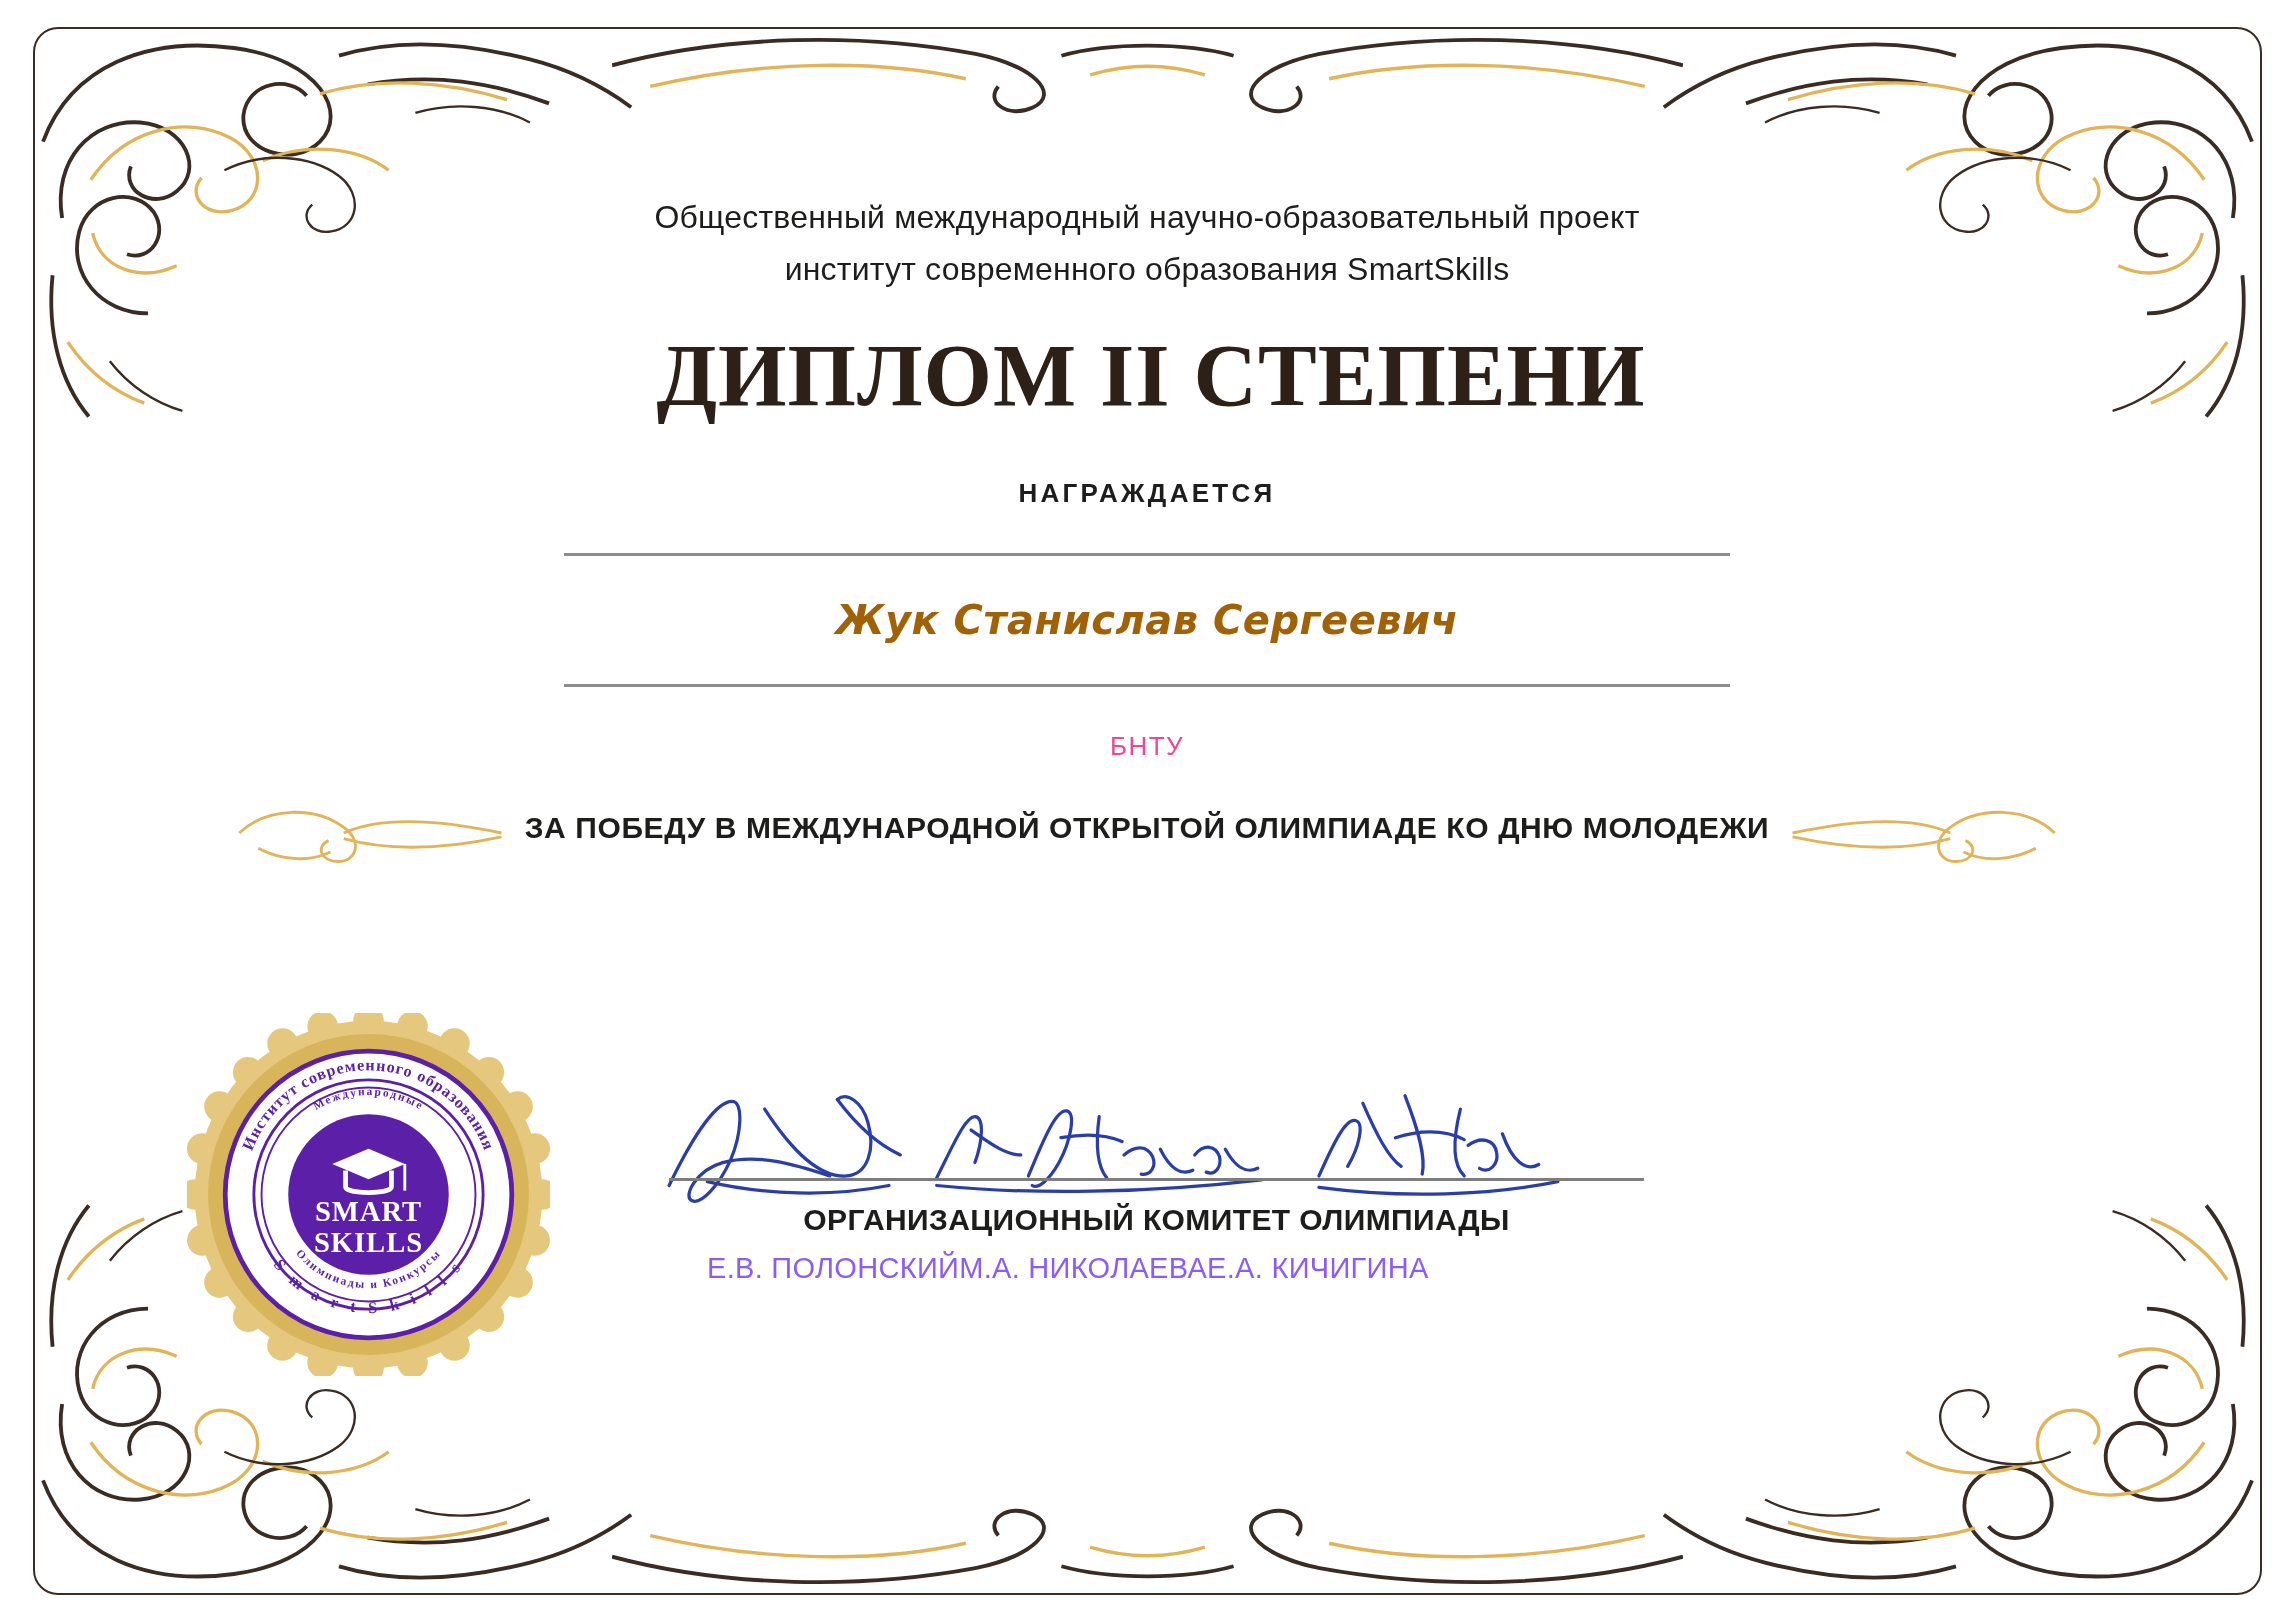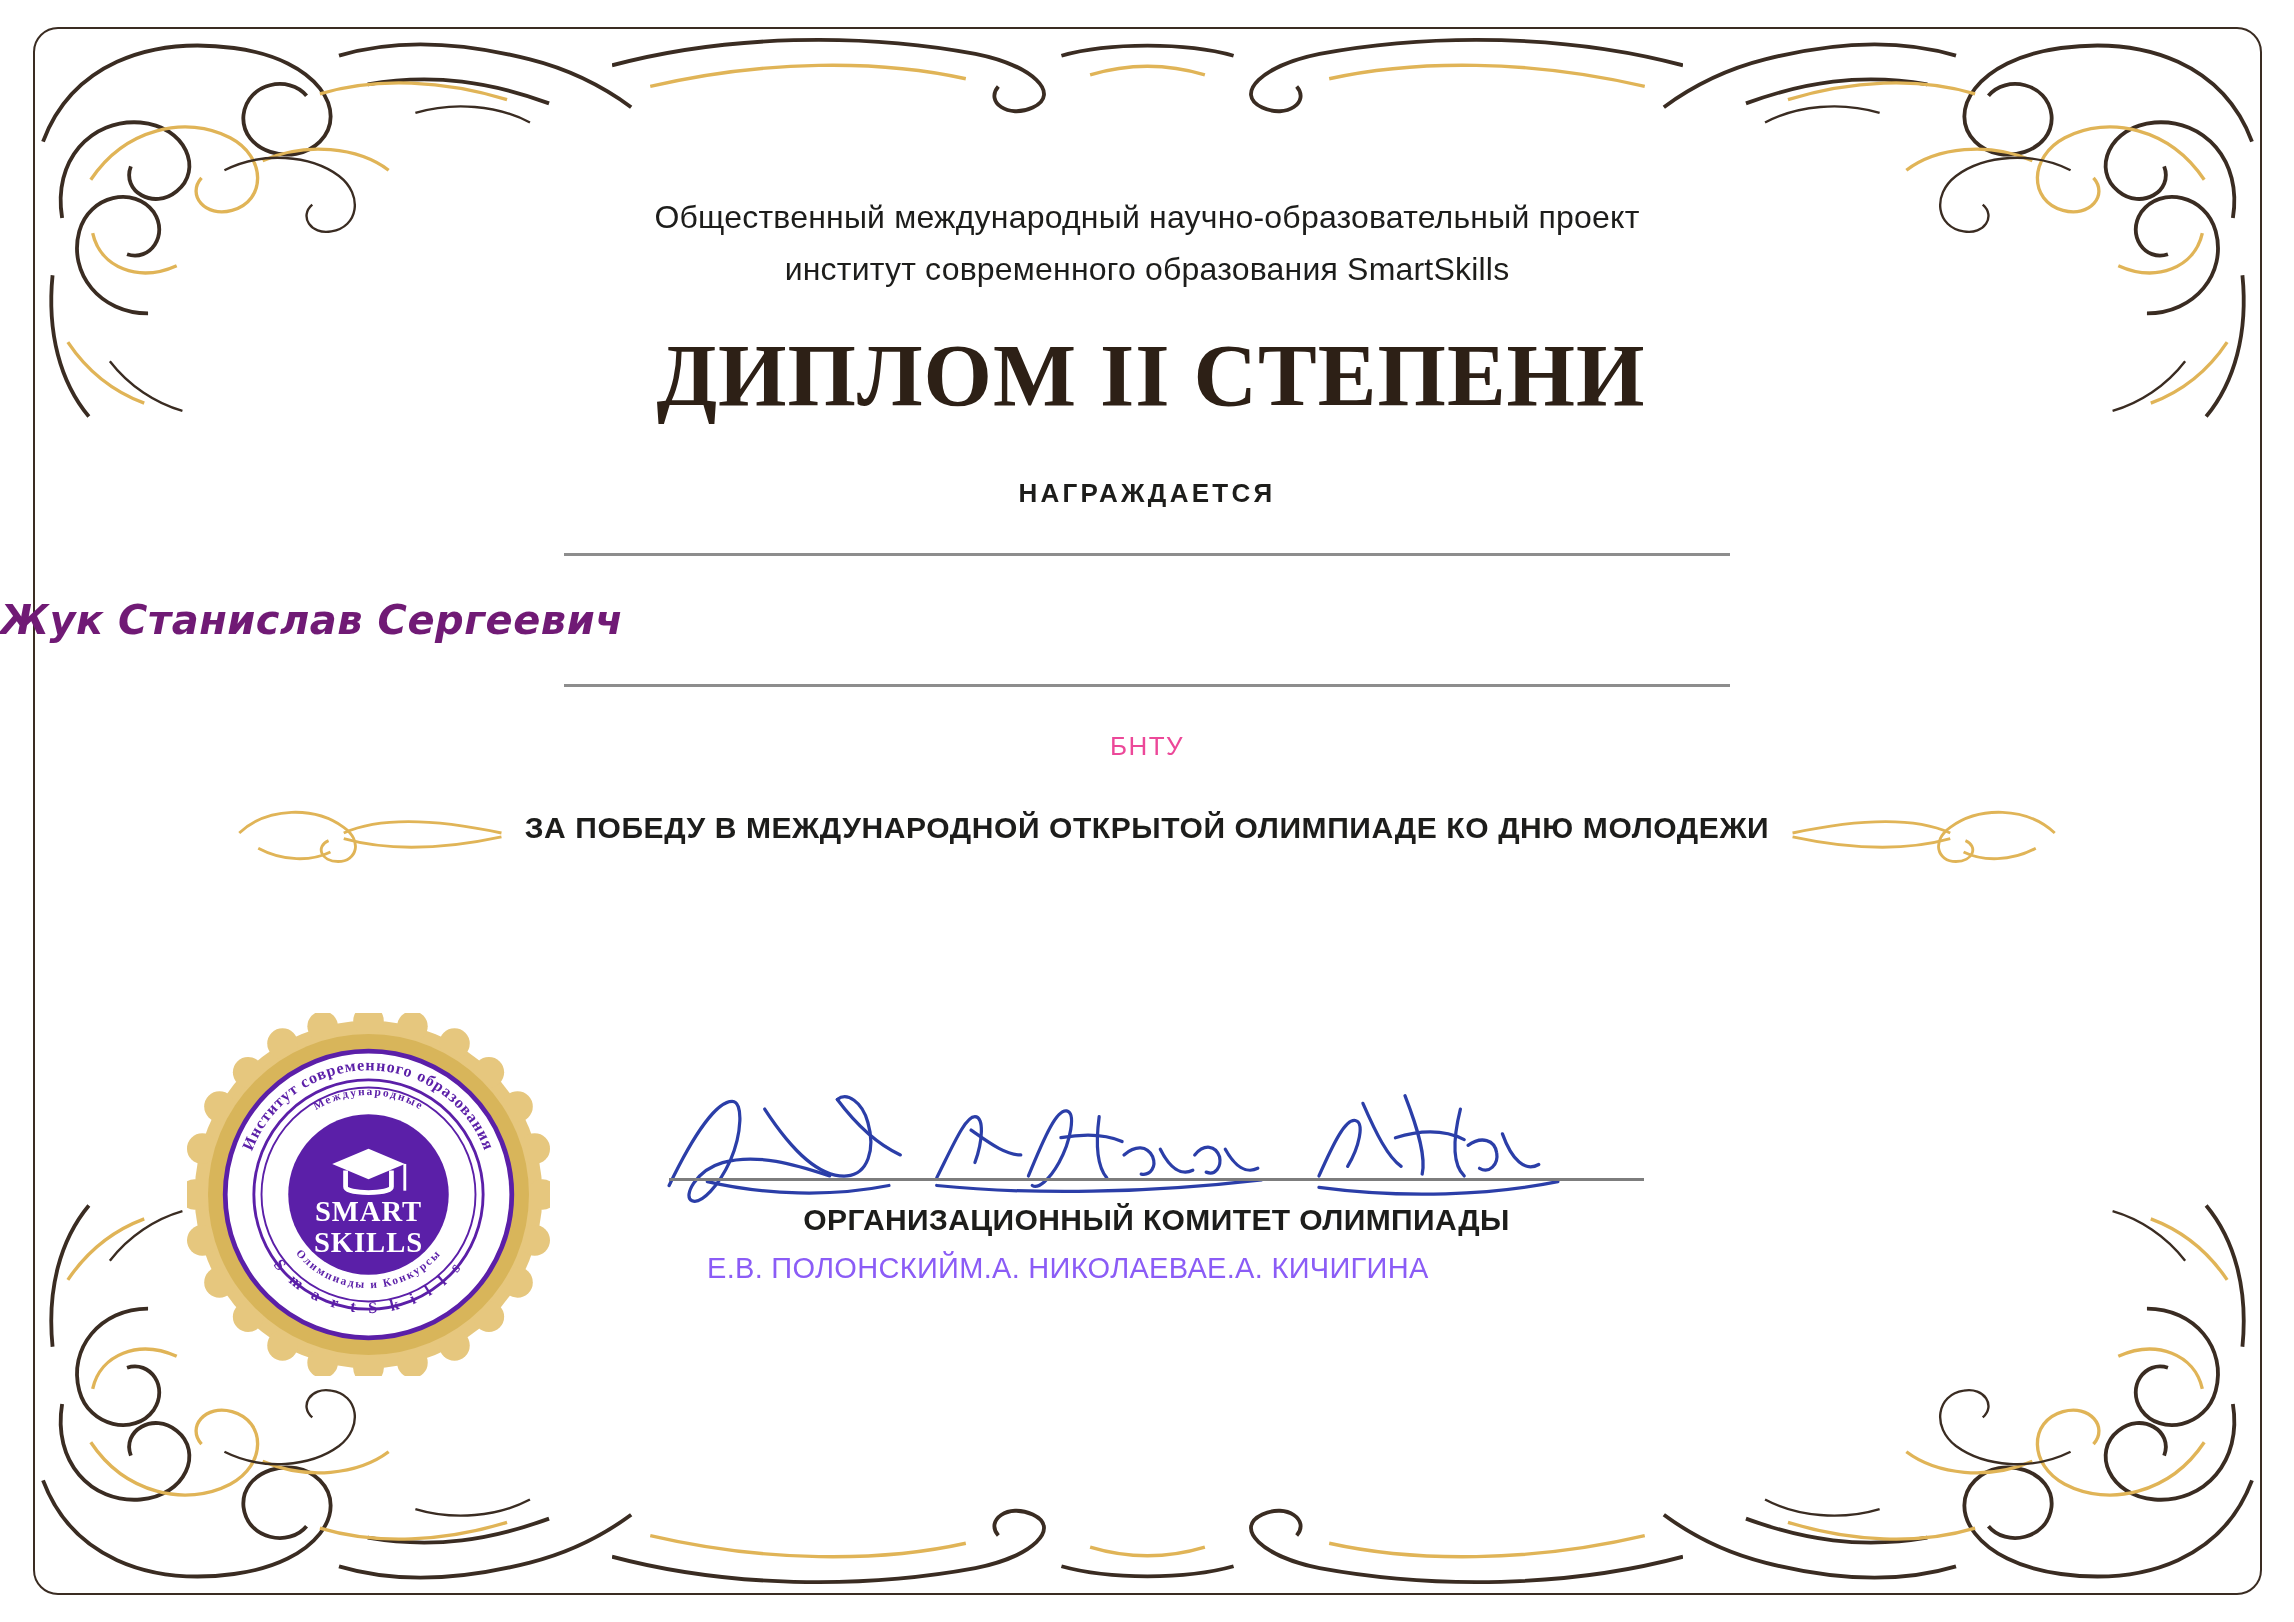--- a/index.html
+++ b/index.html
@@ -92,25 +92,26 @@
     height: 2.9px;
     background: #8d8d8d;
   }
   .rule-top { top: 553px; }
   .rule-bottom { top: 684px; }
 
   .recipient {
     position: absolute;
     top: 597px;
     left: 0; right: 0;
+    text-align: center;
     font-family: "DejaVu Sans", sans-serif;
     font-style: italic;
     font-weight: bold;
     font-size: 40px;
-    color: #701a75;
+    color: #a16207;
     letter-spacing: 0.5px;
   }
   .institution {
     position: absolute;
     top: 731px;
     left: 0; right: 0;
     text-align: center;
     font-size: 26px;
     letter-spacing: 1.4px;
     color: #ec4899;

